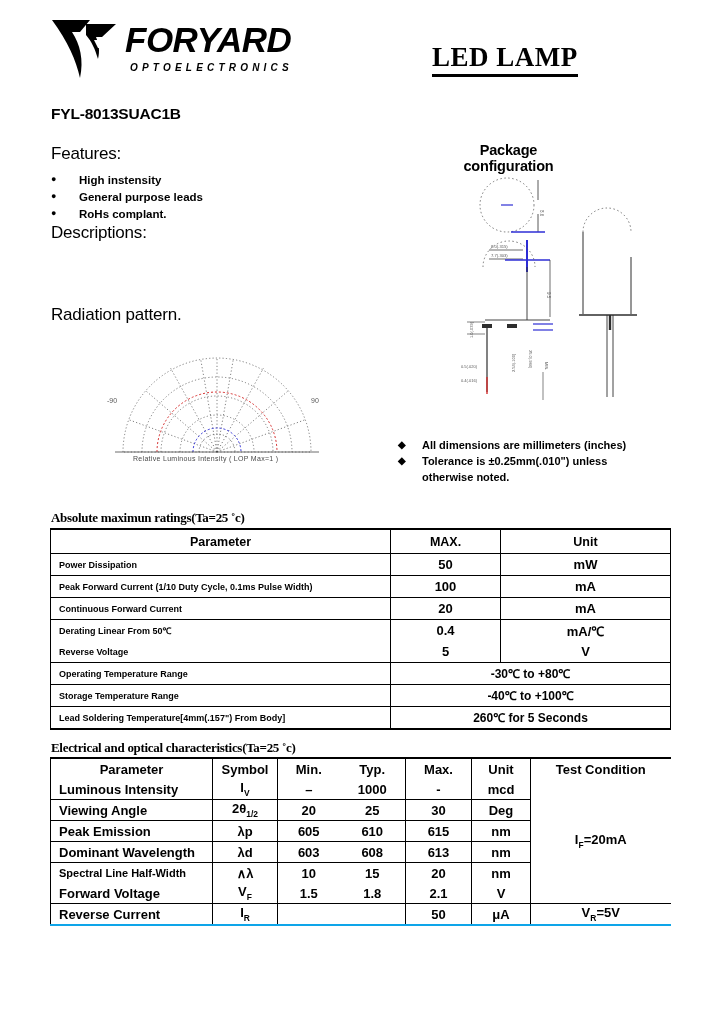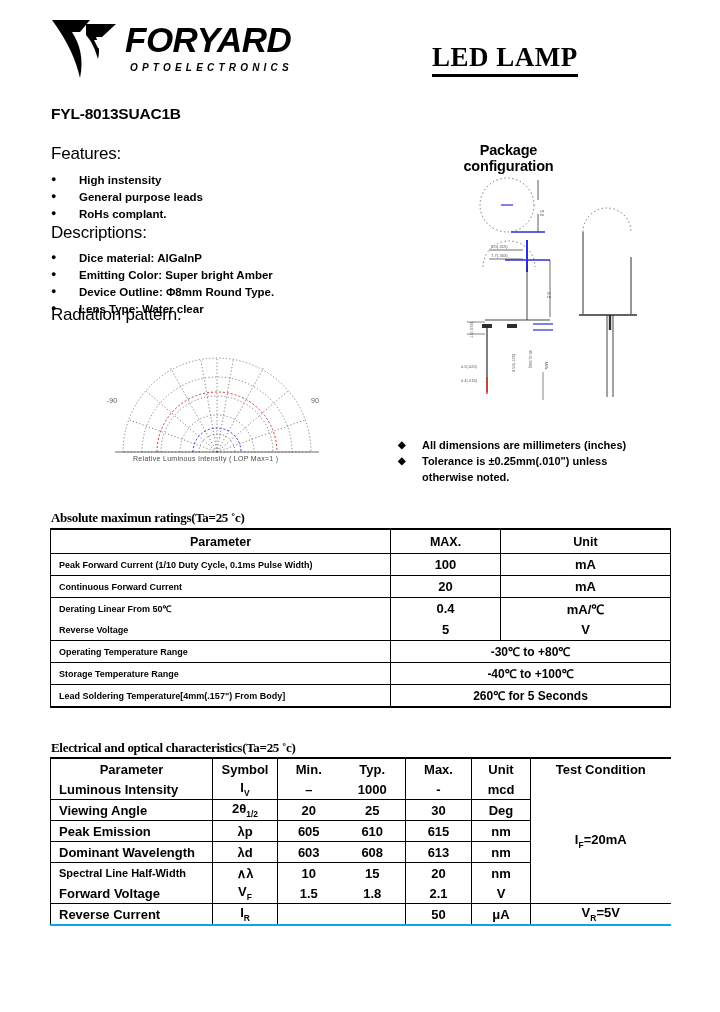--- a/index.html
+++ b/index.html
@@ -224,26 +224,20 @@
   <div class="part-number">FYL-8013SUAC1B</div>
 
   <div class="sec-label" style="left:51px; top:144px;">Features:</div>
   <ul class="bullet-list" style="left:51px; top:172px;">
     <li>High instensity</li>
     <li>General purpose leads</li>
     <li>RoHs complant.</li>
   </ul>
 
   <div class="sec-label" style="left:51px; top:223px;">Descriptions:</div>
-  <ul class="bullet-list" style="left:51px; top:250px;">
-    <li>Dice material: AlGaInP</li>
-    <li>Emitting Color: Super bright Amber</li>
-    <li>Device Outline: Φ8mm Round Type.</li>
-    <li>Lens Type: Water clear</li>
-  </ul>
 
   <div class="sec-label" style="left:51px; top:305px;">Radiation pattern.</div>
 
   <svg class="fig" style="left:105px; top:340px;" width="225" height="125" viewBox="0 0 225 125">
     <g stroke="#222" fill="none" stroke-width="0.7" stroke-dasharray="1.2 2.2">
       <path d="M18 112 A 94 94 0 0 1 206 112"></path>
       <path d="M37 112 A 75 75 0 0 1 187 112"></path>
       <path d="M56 112 A 56 56 0 0 1 168 112"></path>
       <path d="M75 112 A 37 37 0 0 1 149 112"></path>
       <path d="M94 112 A 18 18 0 0 1 130 112"></path>
@@ -332,20 +326,25 @@
       </colgroup>
     <thead>
       <tr>
         <th class="thick-top">Parameter</th>
         <th class="thick-top">MAX.</th>
         <th class="thick-top">Unit</th>
       </tr>
     </thead>
     <tbody>
       <tr>
+        <td class="param">Power Dissipation</td>
+        <td class="val">50</td>
+        <td class="val">mW</td>
+      </tr>
+      <tr>
         <td class="param">Peak Forward Current (1/10 Duty Cycle, 0.1ms Pulse Width)</td>
         <td class="val">100</td>
         <td class="val">mA</td>
       </tr>
       <tr>
         <td class="param">Continuous Forward Current</td>
         <td class="val">20</td>
         <td class="val">mA</td>
       </tr>
       <tr>

